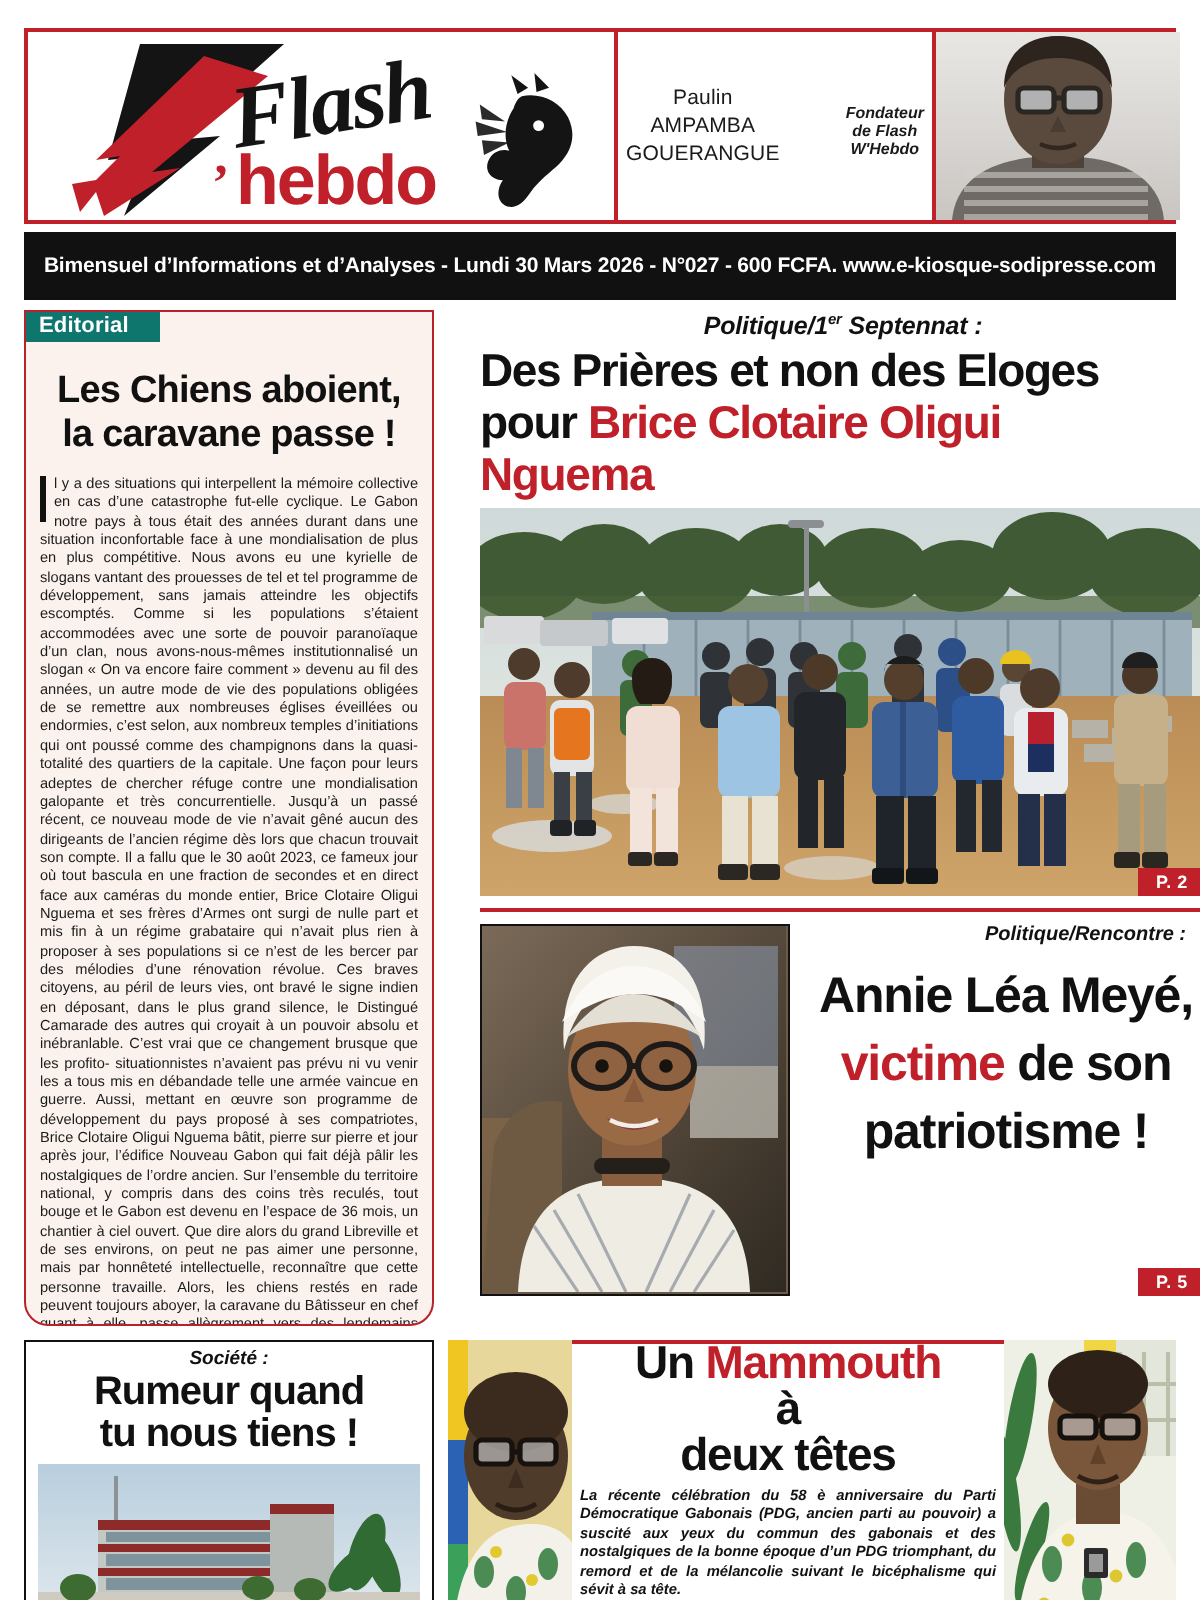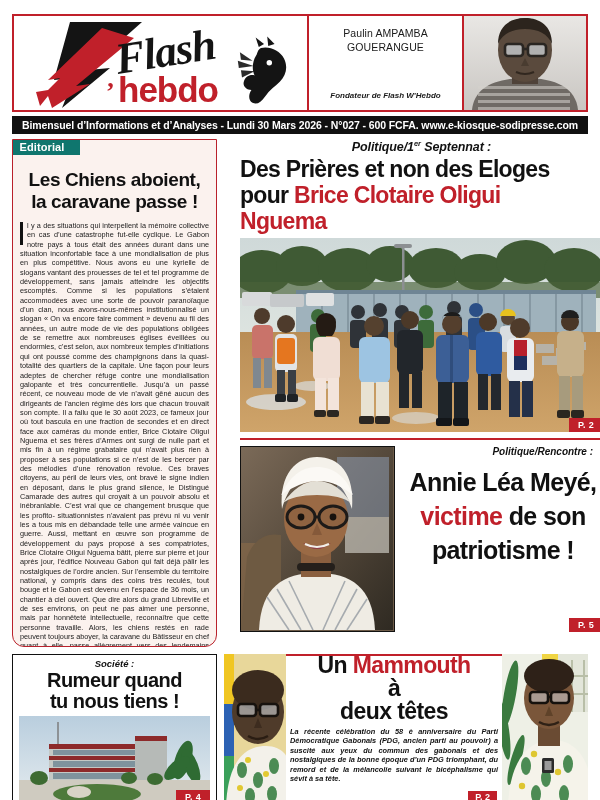--- a/index.html
+++ b/index.html
@@ -38,21 +38,21 @@
     border-right: 2px solid #c0202a;
     position: relative;
     overflow: hidden;
   }
   .logo-svg { position:absolute; left:0; top:0; }
 
   .founder-cell {
     flex: 1 1 auto;
     border-right: 2px solid #c0202a;
     display: flex;
-    flex-direction: column;
+    flex-direction: row;
     align-items: center;
     justify-content: center;
     text-align: center;
     padding: 0 4px;
     gap: 33px;
   }
   .founder-name {
     font-size: 10.5px;
     letter-spacing: .1px;
     color: #1a1a1a;
@@ -70,21 +70,21 @@
     flex: 0 0 122px;
     position: relative;
     overflow: hidden;
     background: #d8d6d3;
   }
 
   
   .dateline {
     background: #111111;
     color: #ffffff;
-    height: 18px;
+    height: 34px;
     margin-top: 4px;
     display: flex;
     align-items: center;
     justify-content: center;
     font-size: 10.5px;
     font-weight: bold;
     letter-spacing: -0.1px;
     white-space: nowrap;
   }
 

